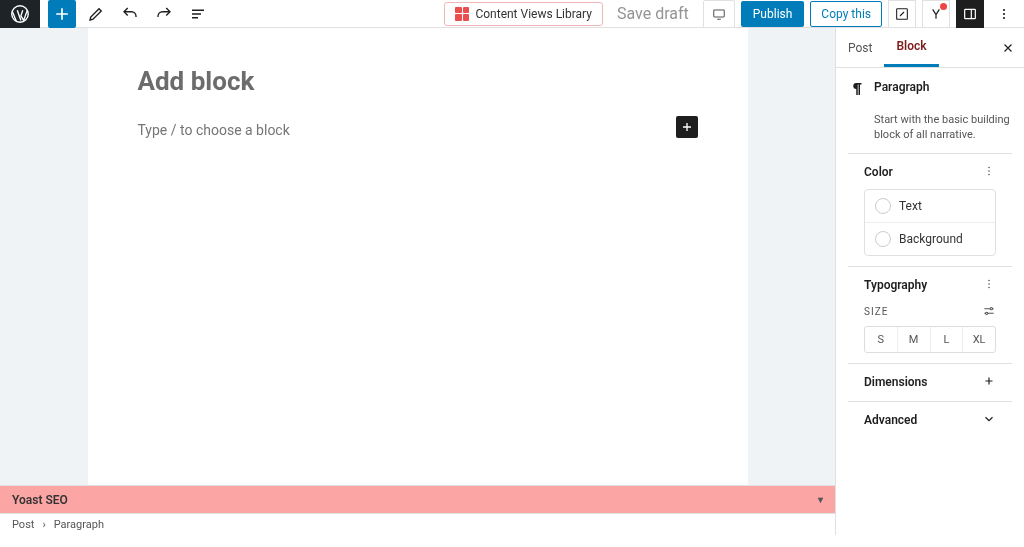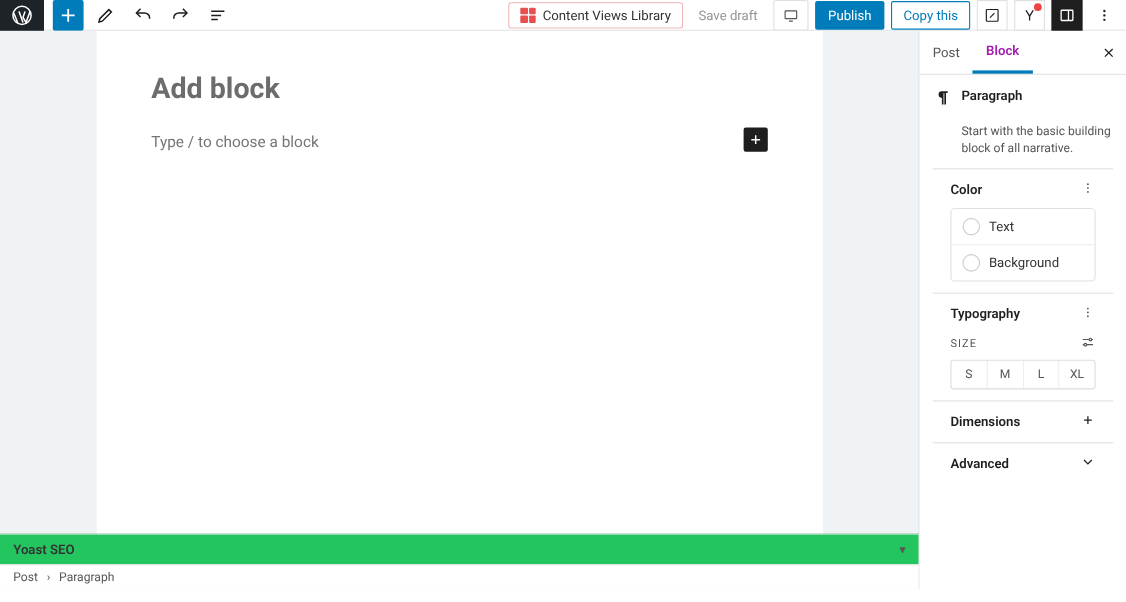--- a/index.html
+++ b/index.html
@@ -12,21 +12,21 @@
   .toolbar-left { display:flex; align-items:center; gap: 6px; padding-left: 8px; }
   .btn-add { width: 28px; height: 28px; background: #007cba; display:flex; align-items:center; justify-content:center; border-radius: 2px; cursor:pointer; }
   .btn-add svg { width: 20px; height: 20px; stroke:#fff; }
   .tool-icon { width: 28px; height: 28px; display:flex; align-items:center; justify-content:center; cursor:pointer; color:#1e1e1e; }
   .tool-icon svg { width: 18px; height: 18px; }
 
   .toolbar-right { margin-left:auto; display:flex; align-items:center; gap:6px; padding-right:6px; }
   .btn-cvl { display:flex; align-items:center; gap:6px; border:1px solid #f0b7b7; padding:4px 10px; border-radius:3px; color:#333; font-size:12px; cursor:pointer;}
   .cvl-icon { width:14px; height:14px; display:grid; grid-template-columns:1fr 1fr; grid-template-rows:1fr 1fr; gap:1px;}
   .cvl-icon i { background:#e94f4f; display:block; border-radius:1px;}
-  .btn-text-muted { color:#949494; font-size:12px; padding:4px 8px; cursor:pointer;}
+  .btn-text-muted { color:#949494; font-size:16px; padding:4px 8px; cursor:pointer;}
   .btn-preview { width:32px; height:28px; display:flex; align-items:center; justify-content:center; border:1px solid #e0e0e0; border-radius:2px; color:#555; cursor:pointer;}
   .btn-preview svg { width:18px; height:14px;}
   .btn-publish { background:#007cba; color:#fff; padding:6px 12px; border-radius:2px; font-size:12px; cursor:pointer;}
   .btn-copy { border:1px solid #007cba; color:#007cba; padding:5px 10px; border-radius:2px; font-size:12px; cursor:pointer;}
   .tb-square-icon { width:28px; height:28px; border:1px solid #e0e0e0; display:flex; align-items:center; justify-content:center; cursor:pointer;}
   .tb-square-icon.dark { background:#1e1e1e; color:#fff; border-color:#1e1e1e;}
   .tb-square-icon svg { width:16px; height:16px; }
   .yoast-icon { position:relative; }
   .yoast-dot { position:absolute; top:2px; right:2px; width:7px; height:7px; border-radius:50%; background:#e44; }
   .more-v { width:28px; height:28px; display:flex; align-items:center; justify-content:center; cursor:pointer;}
@@ -36,29 +36,29 @@
   .main { display:flex; height: calc(547px - 40px); }
   .editor-col { flex:1; display:flex; flex-direction:column; background:#f0f3f6; border-right:1px solid #e0e0e0;}
   .editor-canvas-wrap { flex:1; display:flex; justify-content:center; overflow:auto;}
   .editor-canvas { width: 660px; background:#fff; margin-top: 0; padding: 38px 50px; position:relative;}
   .title { font-size: 26px; font-weight:700; color:#6c6c6c; margin-bottom:20px; outline:none;}
   .block-row { display:flex; align-items:flex-end; justify-content:space-between;gap:25px;}
   .block-placeholder { color:#757575; font-size:14px; outline:none; flex:1;}
   .block-add-btn { width:22px; height:22px; background:#1e1e1e; color:#fff; display:flex; align-items:center; justify-content:center; border-radius:2px; cursor:pointer;}
   .block-add-btn svg { width:16px; height:16px; stroke:#fff;}
 
-  .yoast-panel { height:28px; background:#22c55e; border-top:1px solid #e0e0e0; display:flex; align-items:center; justify-content:space-between; padding:0 12px; font-size:12px; font-weight:600; color:#333;}
+  .yoast-panel { height:28px; background:#fca5a5; border-top:1px solid #e0e0e0; display:flex; align-items:center; justify-content:space-between; padding:0 12px; font-size:12px; font-weight:600; color:#333;}
   .yoast-panel .caret { color:#555; font-size:10px;}
   .breadcrumb { height:22px; border-top:1px solid #e0e0e0; background:#fff; font-size:11px; color:#555; display:flex; align-items:center; padding:0 12px; gap:8px;}
 
   
   .sidebar { width:188px; background:#fff; display:flex; flex-direction:column; font-size:12px; }
   .side-tabs { display:flex; align-items:center; border-bottom:1px solid #e0e0e0; position:relative; height:40px;}
   .side-tab { padding:0 12px; height:100%; display:flex; align-items:center; color:#555; cursor:pointer;}
-  .side-tab.active { color:#a21caf; font-weight:600; border-bottom:3px solid #007cba; }
+  .side-tab.active { color:#7f1d1d; font-weight:600; border-bottom:3px solid #007cba; }
   .side-close { margin-left:auto; width:32px; height:32px; display:flex; align-items:center; justify-content:center; cursor:pointer;}
   .side-close svg{ width:14px; height:14px;}
   .side-body { padding:12px; overflow:auto; flex:1;}
   .block-header { display:flex; gap:8px; margin-bottom:10px;}
   .block-header .bname { font-weight:600; font-size:12px;}
   .block-header .bdesc { font-size:11px; color:#555; line-height:1.4; margin-top:18px;}
   .pi-icon svg { width:18px; height:18px;}
 
   .panel-section { border-top:1px solid #e0e0e0; padding:10px 16px; }
   .panel-head { display:flex; align-items:center; justify-content:space-between; font-weight:600; font-size:12px; color:#1e1e1e; cursor:pointer;}

